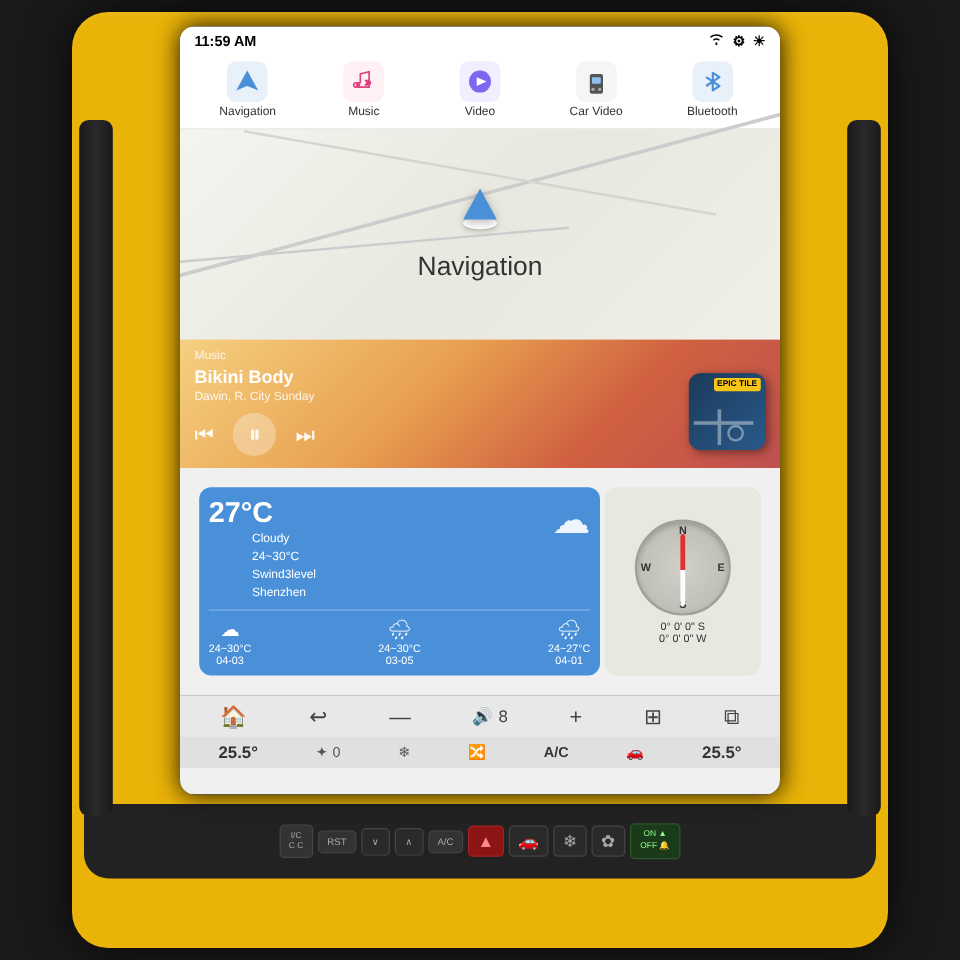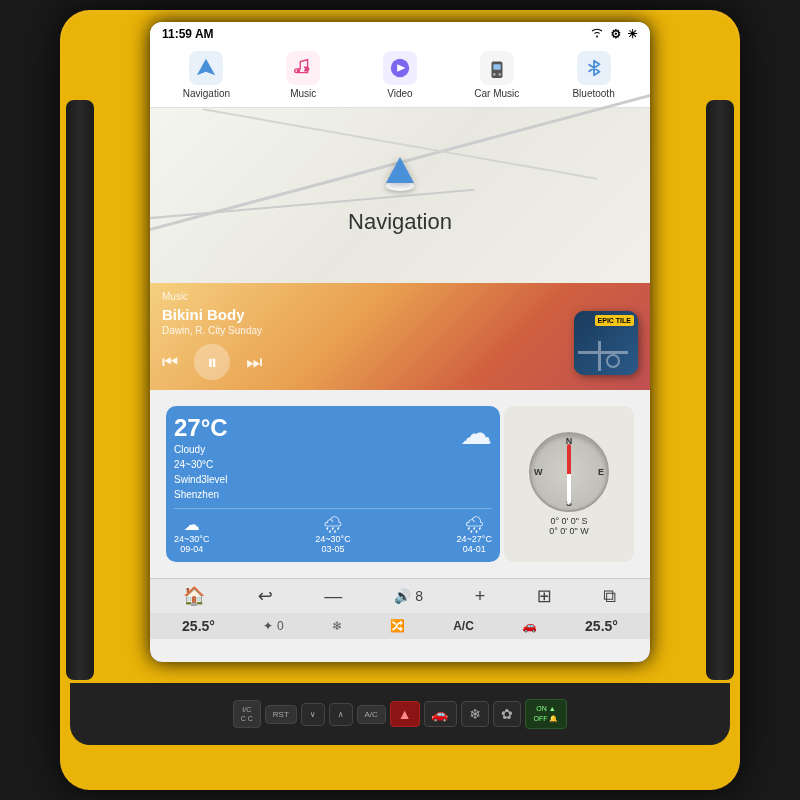--- a/index.html
+++ b/index.html
@@ -271,20 +271,21 @@
 
     .weather-info {
       display: flex;
       justify-content: space-between;
       align-items: flex-start;
     }
 
     .weather-details {
       font-size: 10px;
       line-height: 1.5;
+      margin-left: 36px;
     }
 
     .weather-icon-large {
       font-size: 32px;
       opacity: 0.9;
     }
 
     .weather-forecast {
       display: flex;
       justify-content: space-between;
@@ -421,21 +422,21 @@
     .physical-controls {
       width: 100%;
       height: 62px;
       background: #222;
       border-radius: 0 0 20px 20px;
       display: flex;
       align-items: center;
       justify-content: center;
       gap: 4px;
       padding: 0 27px;
-      margin-top: 21px;
+      margin-top: 8px;
       flex-shrink: 0;
     }
 
     .phys-btn {
       background: #333;
       border-radius: 4px;
       padding: 4px 7px;
       color: #aaa;
       font-size: 8px;
       text-align: center;
@@ -537,21 +538,21 @@
 
         <div class="app-item">
           <div class="app-icon" style="background:#f5f5f5">
             <svg width="22" height="22" viewBox="0 0 24 24">
               <rect x="6" y="5" width="12" height="18" rx="2" fill="#555"></rect>
               <rect x="8" y="8" width="8" height="6" rx="1" fill="#90c0f0"></rect>
               <circle cx="9" cy="19" r="1.5" fill="#aaa"></circle>
               <circle cx="15" cy="19" r="1.5" fill="#aaa"></circle>
             </svg>
           </div>
-          <span class="app-label">Car Music</span>
+          <span class="app-label">Car Video</span>
         </div>
 
         <div class="app-item">
           <div class="app-icon" style="background:#e8f0fa">
             <svg width="22" height="22" viewBox="0 0 24 24">
               <path d="M6 8l12 8-6 4V4l6 4L6 16" stroke="#4a90d9" stroke-width="2" fill="none" stroke-linejoin="round"></path>
             </svg>
           </div>
           <span class="app-label">Bluetooth</span>
         </div>
@@ -609,21 +610,21 @@
                 <div>Swind3level</div>
                 <div>Shenzhen</div>
               </div>
             </div>
             <div class="weather-icon-large">☁</div>
           </div>
           <div class="weather-forecast">
             <div class="forecast-item">
               <div class="forecast-icon">☁</div>
               <div>24~30°C</div>
-              <div>09-04</div>
+              <div>04-03</div>
             </div>
             <div class="forecast-item">
               <div class="forecast-icon">🌧</div>
               <div>24~30°C</div>
               <div>03-05</div>
             </div>
             <div class="forecast-item">
               <div class="forecast-icon">🌧</div>
               <div>24~27°C</div>
               <div>04-01</div>

